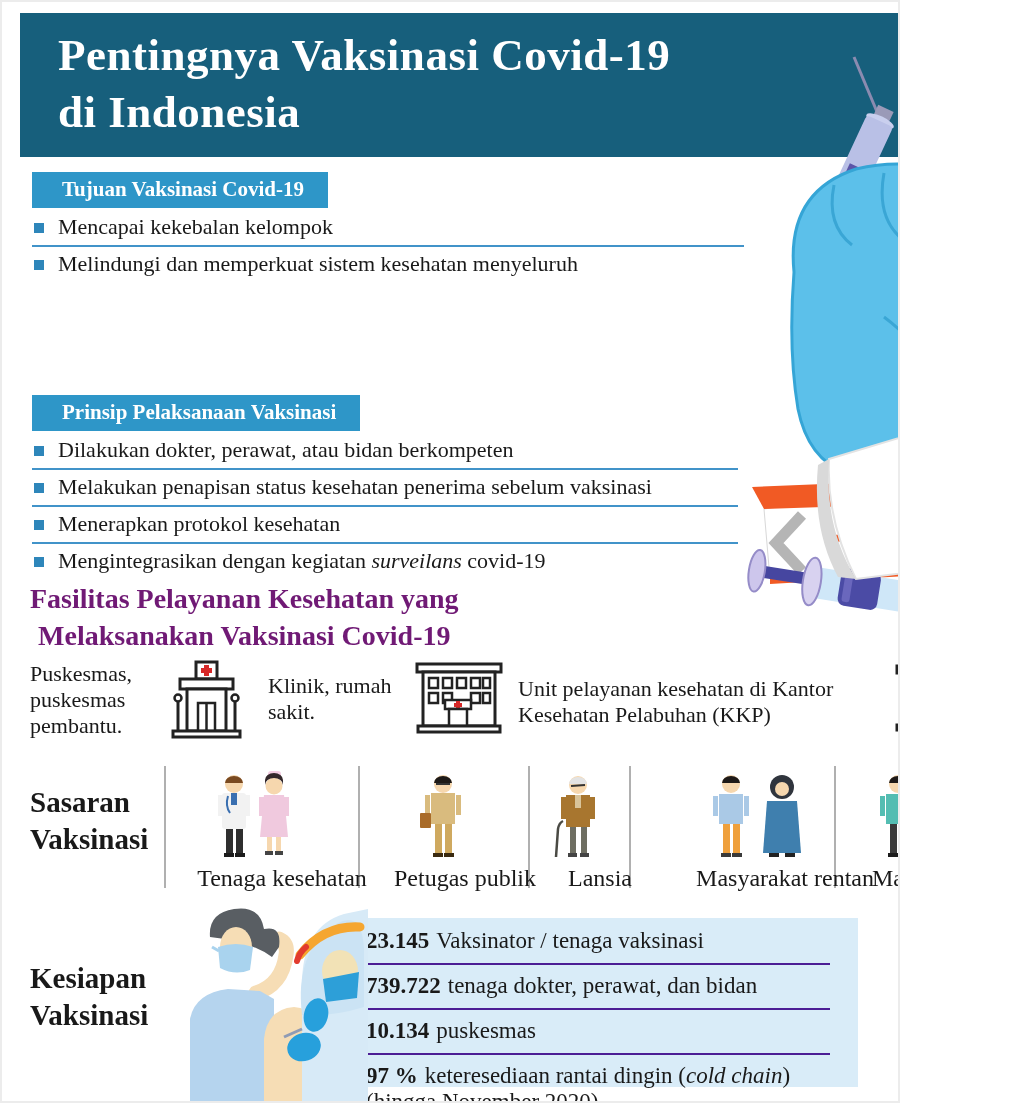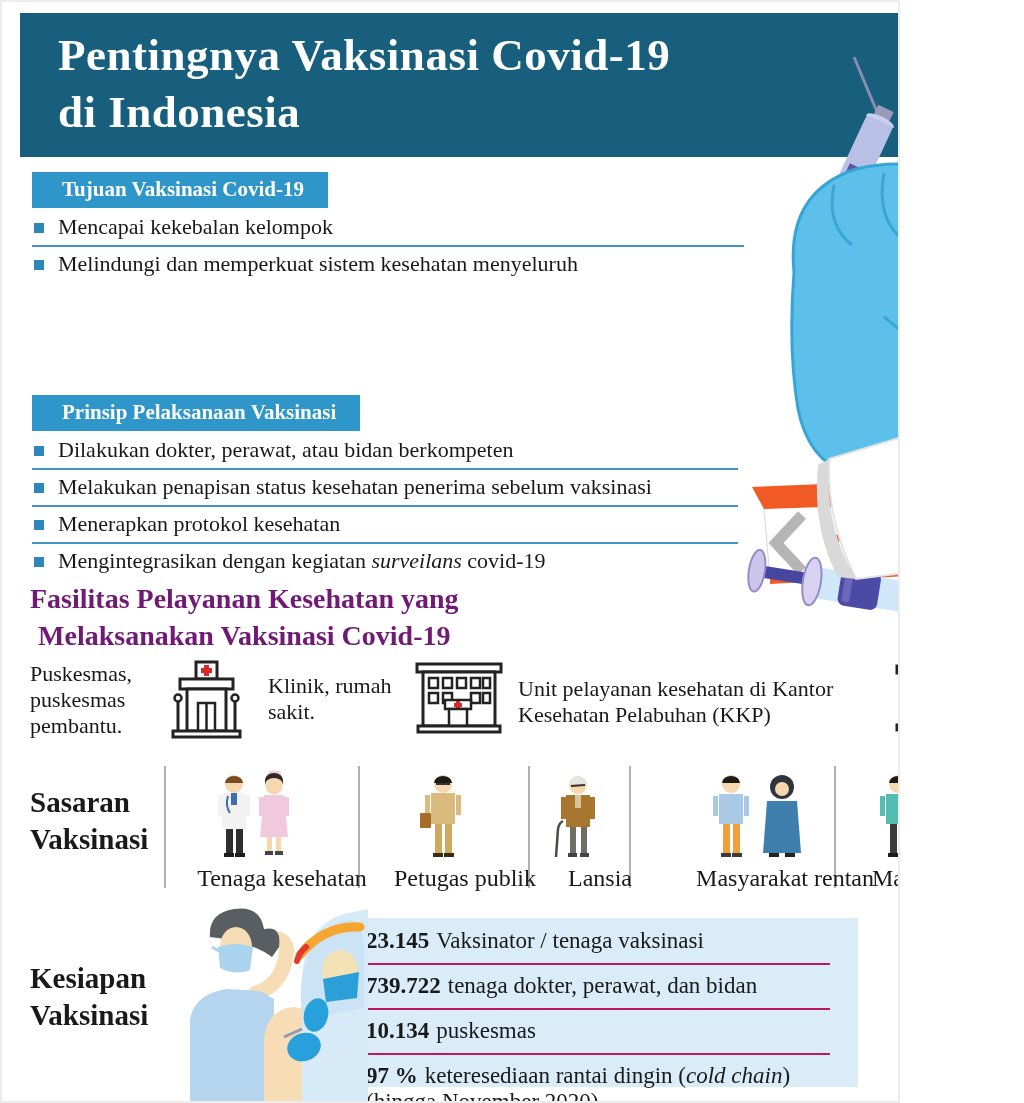--- a/index.html
+++ b/index.html
@@ -58,21 +58,21 @@
   .grp-4{left:664px;width:194px;}
   .grp-5{left:838px;width:174px;}
   
   .kesiapan-label{position:absolute;left:28px;top:958px;margin:0;font-size:29px;line-height:37px;font-weight:bold;}
   .stats-box{
     position:absolute;left:350px;top:916px;width:506px;height:169px;
     background:#d9ecf8;z-index:1;box-sizing:border-box;padding-top:2px;
   }
   .stat-row{
     margin:0 28px 0 6px;padding:8px 0 9px 8px;font-size:23px;line-height:26px;
-    border-bottom:2px solid #be185d;
+    border-bottom:2px solid #4c1d95;
   }
   .stat-row:last-child{border-bottom:none;}
   .stat-num{font-weight:bold;margin-right:7px;}
   .stat-line2{font-size:23px;line-height:25px;}
   .illu{position:absolute;z-index:3;}
   .hand-illu{left:732px;top:15px;z-index:4;}
   .box-illu{left:742px;top:455px;z-index:3;}
   .syr-illu{left:742px;top:540px;z-index:3;}
   .ppe-illu{left:150px;top:895px;z-index:4;}
 </style>

